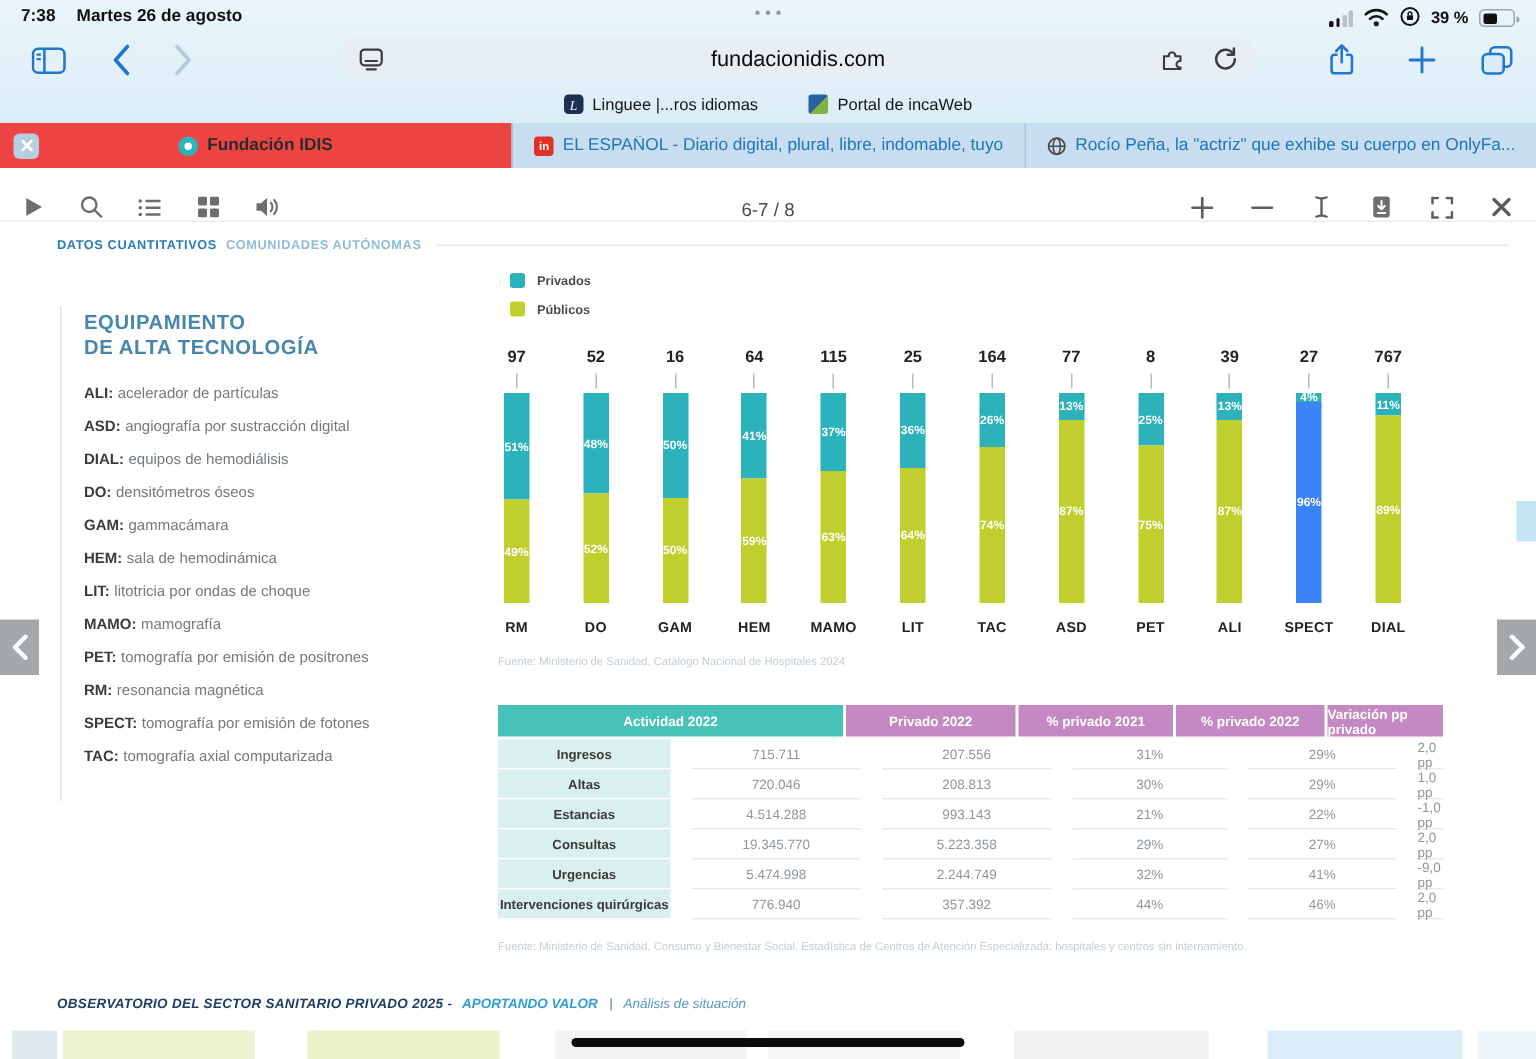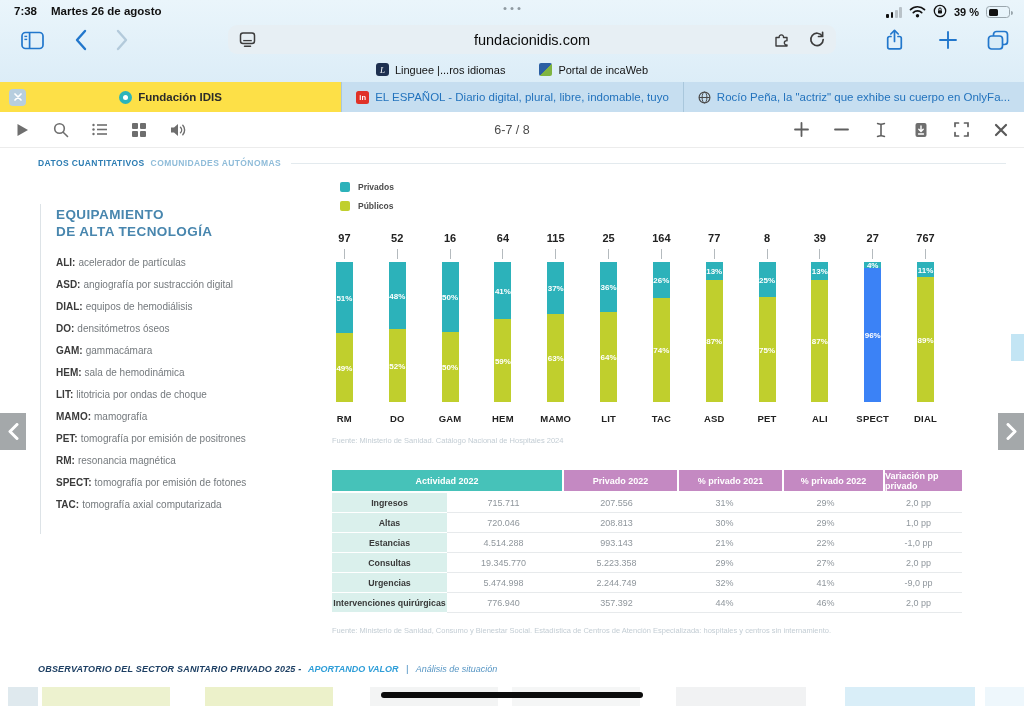--- a/index.html
+++ b/index.html
@@ -33,37 +33,37 @@
   
   .bookmarks-bar { height:25px; display:flex; justify-content:center; align-items:center; gap:34px; }
   .bookmark { display:flex; align-items:center; gap:6px; font-size:11px; font-weight:500; color:#141414; cursor:pointer; }
   .bm-linguee { width:13px; height:13px; border-radius:3px; background:#1e3050; color:#fff; font-size:9px;
                 font-family:"Liberation Serif",serif; font-style:italic; display:flex; align-items:center; justify-content:center; }
   .bm-inca { width:13px; height:13px; border-radius:2px; background:linear-gradient(135deg,#2b5fa3 52%,#7fb441 52%); }
 
   
   .tab-bar { height:30px; display:flex; background:#c6def0; }
   .tab { position:relative; height:30px; display:flex; align-items:center; cursor:pointer; }
-  .tab-active { width:341px; background:#fde047;padding-left:48px; }
+  .tab-active { width:341px; background:#ef4444;padding-left:48px; }
   .tab-2 { width:342px; border-left:1px solid #a9c7dc; }
   .tab-3 { flex:1; border-left:1px solid #a9c7dc; }
   .tab-center { position:absolute; left:0; right:0; display:flex; justify-content:center; align-items:center; gap:6px; pointer-events:none; }
   .tab-title { font-size:11.5px; white-space:nowrap; overflow:hidden; max-width:300px; }
   .tab-active .tab-title { color:#2b2b2b; font-weight:600; }
   .tab-2 .tab-title, .tab-3 .tab-title { color:#2373bd; }
   .tab-close { position:absolute; left:9px; width:17px; height:17px; border-radius:4px; background:#b7cedf;
                display:flex; align-items:center; justify-content:center; z-index:2; }
   .fav-idis { width:13px; height:13px; border-radius:50%; background:#2ab4bb; position:relative; }
   .fav-idis:after { content:""; position:absolute; left:4px; top:4px; width:5px; height:5px; border-radius:50%; background:#fff; }
   .fav-ee { width:13px; height:13px; border-radius:2.5px; background:#e03127; color:#fff; font-size:7.5px; font-weight:700;
             display:flex; align-items:center; justify-content:center; }
 
   
   .pdf-toolbar { position:absolute; top:112px; left:0; right:0; height:36px; background:#fff;
-                 border-bottom:1px solid #ececec; display:flex; align-items:center; }
+                 border-bottom:1px solid #ececec; display:flex; align-items:flex-end; }
   .ptb-left { display:flex; gap:21px; padding-left:13px; align-items:center; }
   .ptb-right { margin-left:auto; display:flex; gap:22px; padding-right:14px; align-items:center; }
   .ptb-btn { display:flex; align-items:center; justify-content:center; width:18px; height:18px; cursor:pointer; }
   .page-indicator { position:absolute; left:50%; transform:translateX(-50%); font-size:12.5px; color:#4c4c4c; }
 
   
   .pdf-content { position:absolute; top:148px; left:0; right:0; height:537px; background:#fff; }
   .breadcrumb { position:absolute; left:38px; right:18px; top:10px; display:flex; align-items:center; }
   .bc-primary { font-size:8.5px; font-weight:700; color:#2d7db3; letter-spacing:.4px; }
   .bc-secondary { font-size:8.5px; font-weight:600; color:#8fbcd9; letter-spacing:.4px; margin-left:6px; }
@@ -91,21 +91,21 @@
               color:#fff; font-size:8px; font-weight:700; white-space:nowrap; }
   .bar-cat { margin-top:11px; text-align:center; font-size:9.5px; font-weight:700; color:#222; letter-spacing:.2px; }
   .source-note { position:absolute; font-size:7.5px; color:#c3cdd4; }
 
   .act-table { position:absolute; left:332px; top:322px; width:630px; }
   .t-head { display:flex; gap:2px; height:21px; margin-bottom:2px; }
   .t-head > div { display:flex; align-items:center; justify-content:center; color:#fff; font-size:9px; font-weight:700; }
   .h-activity { width:230px; background:#46c2b9; }
   .h-purple { background:#c489c2; }
   .h-c3 { width:113px; } .h-c4 { width:103px; } .h-c5 { width:99px; } .h-c6 { flex:1; }
-  .t-row { display:flex; gap:0; height:20px; }
+  .t-row { display:flex; gap:14px; height:20px; }
   .t-row > div { display:flex; align-items:center; justify-content:center; }
   .cell-label { width:115px; background:#daf0ec; border-bottom:1px solid #fff; font-size:8.8px; font-weight:700; color:#3a3a3a; }
   .cell-val { border-bottom:1px solid #e7eaec; font-size:9px; color:#8f969c; }
   .c2 { width:113px; } .c3 { width:113px; } .c4 { width:103px; } .c5 { width:99px; } .c6 { flex:1; }
 
   .doc-footer { position:absolute; left:38px; top:516px; font-size:9px; white-space:nowrap;font-style:italic; }
   .df-main { font-weight:700; color:#1d3f63; letter-spacing:.2px; }
   .df-highlight { font-weight:700; color:#2f9ed8; margin-left:4px; }
   .df-sep { font-weight:700; color:#7fb0d4; margin:0 5px; }
   .df-sub { color:#5796c4; }

